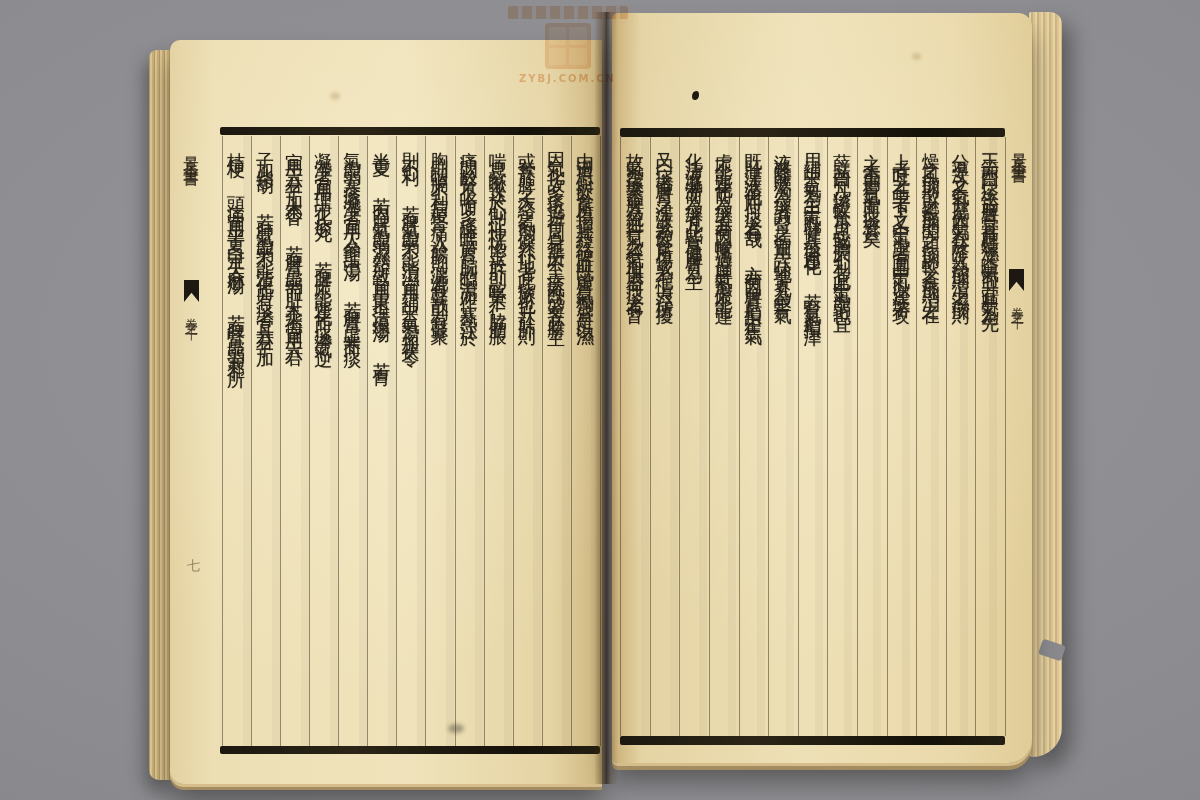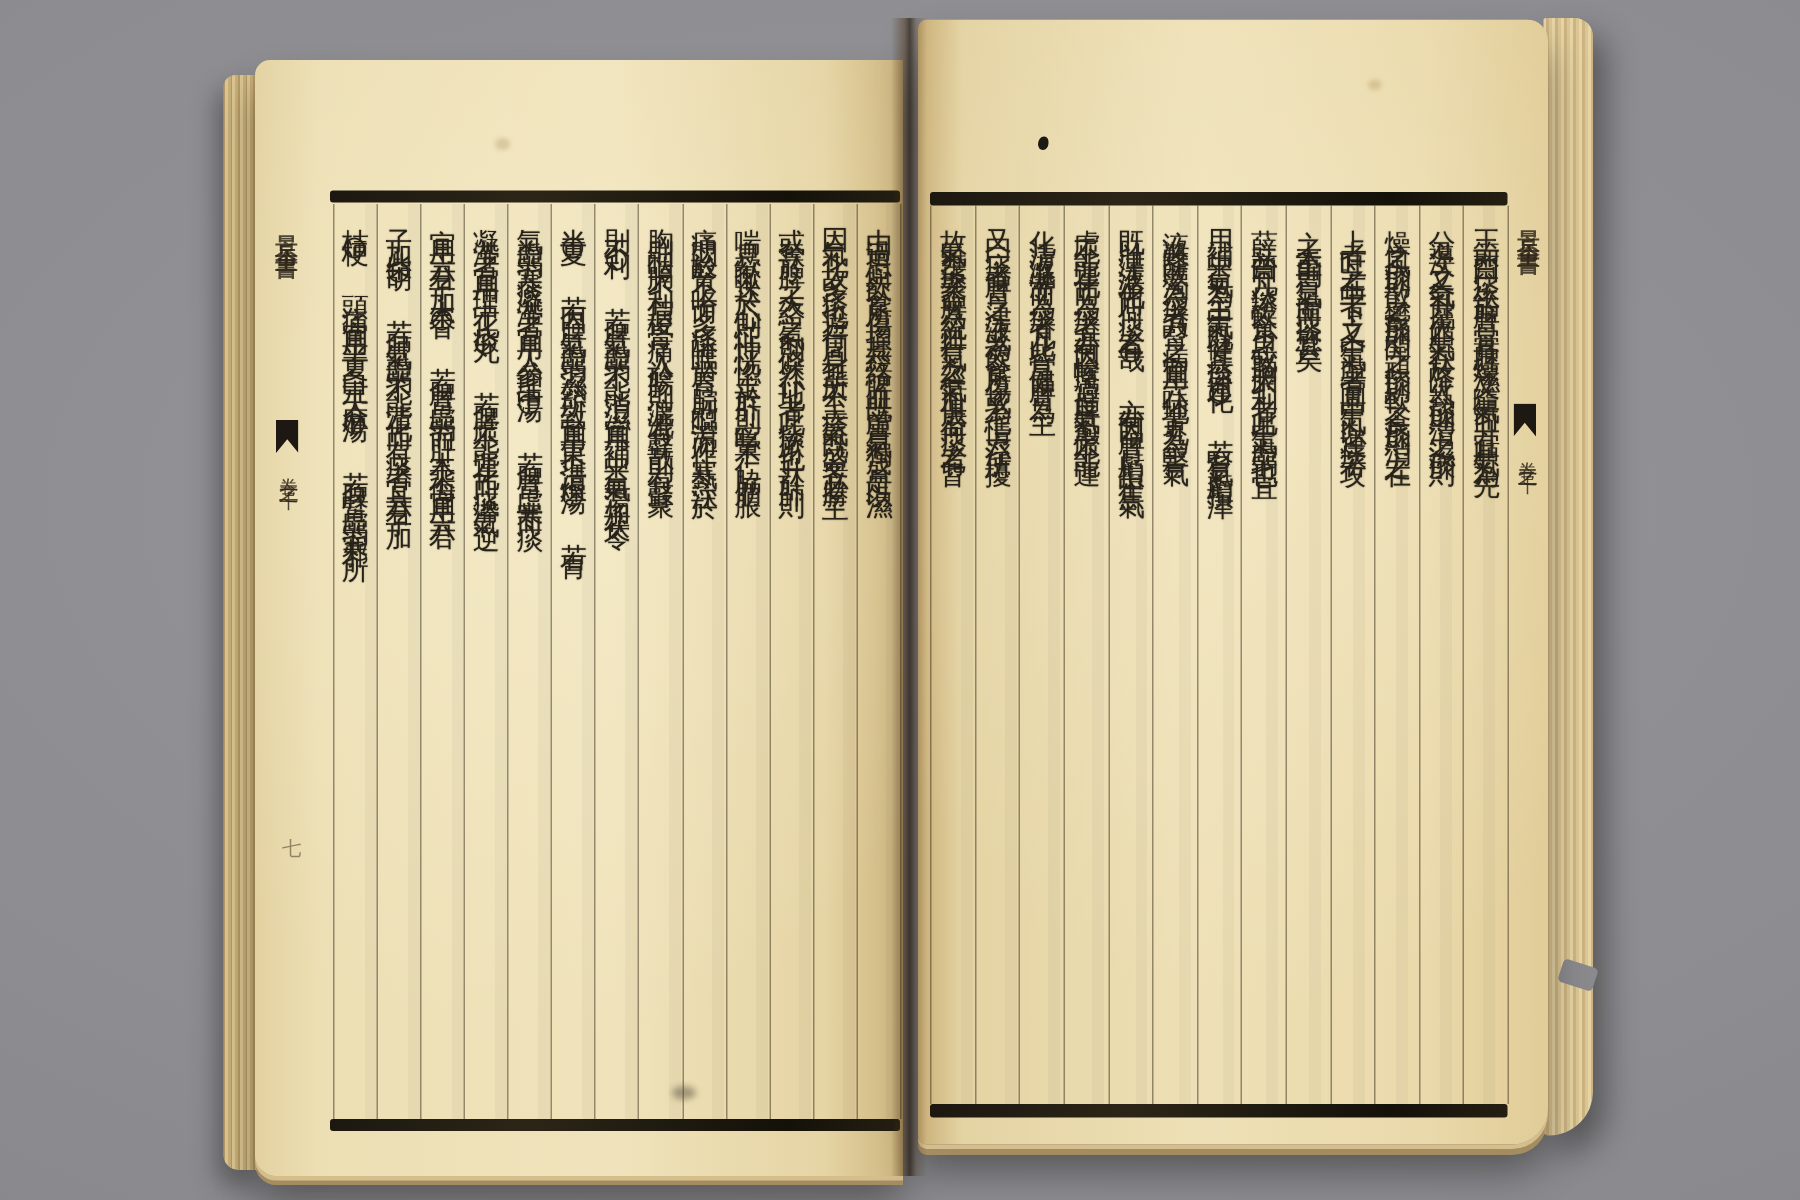--- a/index.html
+++ b/index.html
@@ -119,14 +119,24 @@
       <div class="col">又曰痰者脾胃之津液或為飲食所傷或為七情六淫所擾</div>
       <div class="col">故氣壅痰聚葢脾為統血行氣之經氣血俱盛何痰之有皆</div>
     </div>
 
     <div class="speck" style="left:80px;top:78px;width:7px;height:9px;border-radius:60% 40% 55% 45%;"></div>
     <div class="fox" style="left:300px;top:40px;width:9px;height:7px;"></div>
   </div>
 
   <div class="gutter"></div>
 
+  <div class="wm">
+    <div class="wm-row1"></div>
+    <div class="wm-seal">
+      <span></span>
+        <span></span>
+        <span></span>
+        <span></span>
+    </div>
+    <div class="wm-url">ZYBJ.COM.CN</div>
+  </div>
 
 </div>
 
 </body></html>

